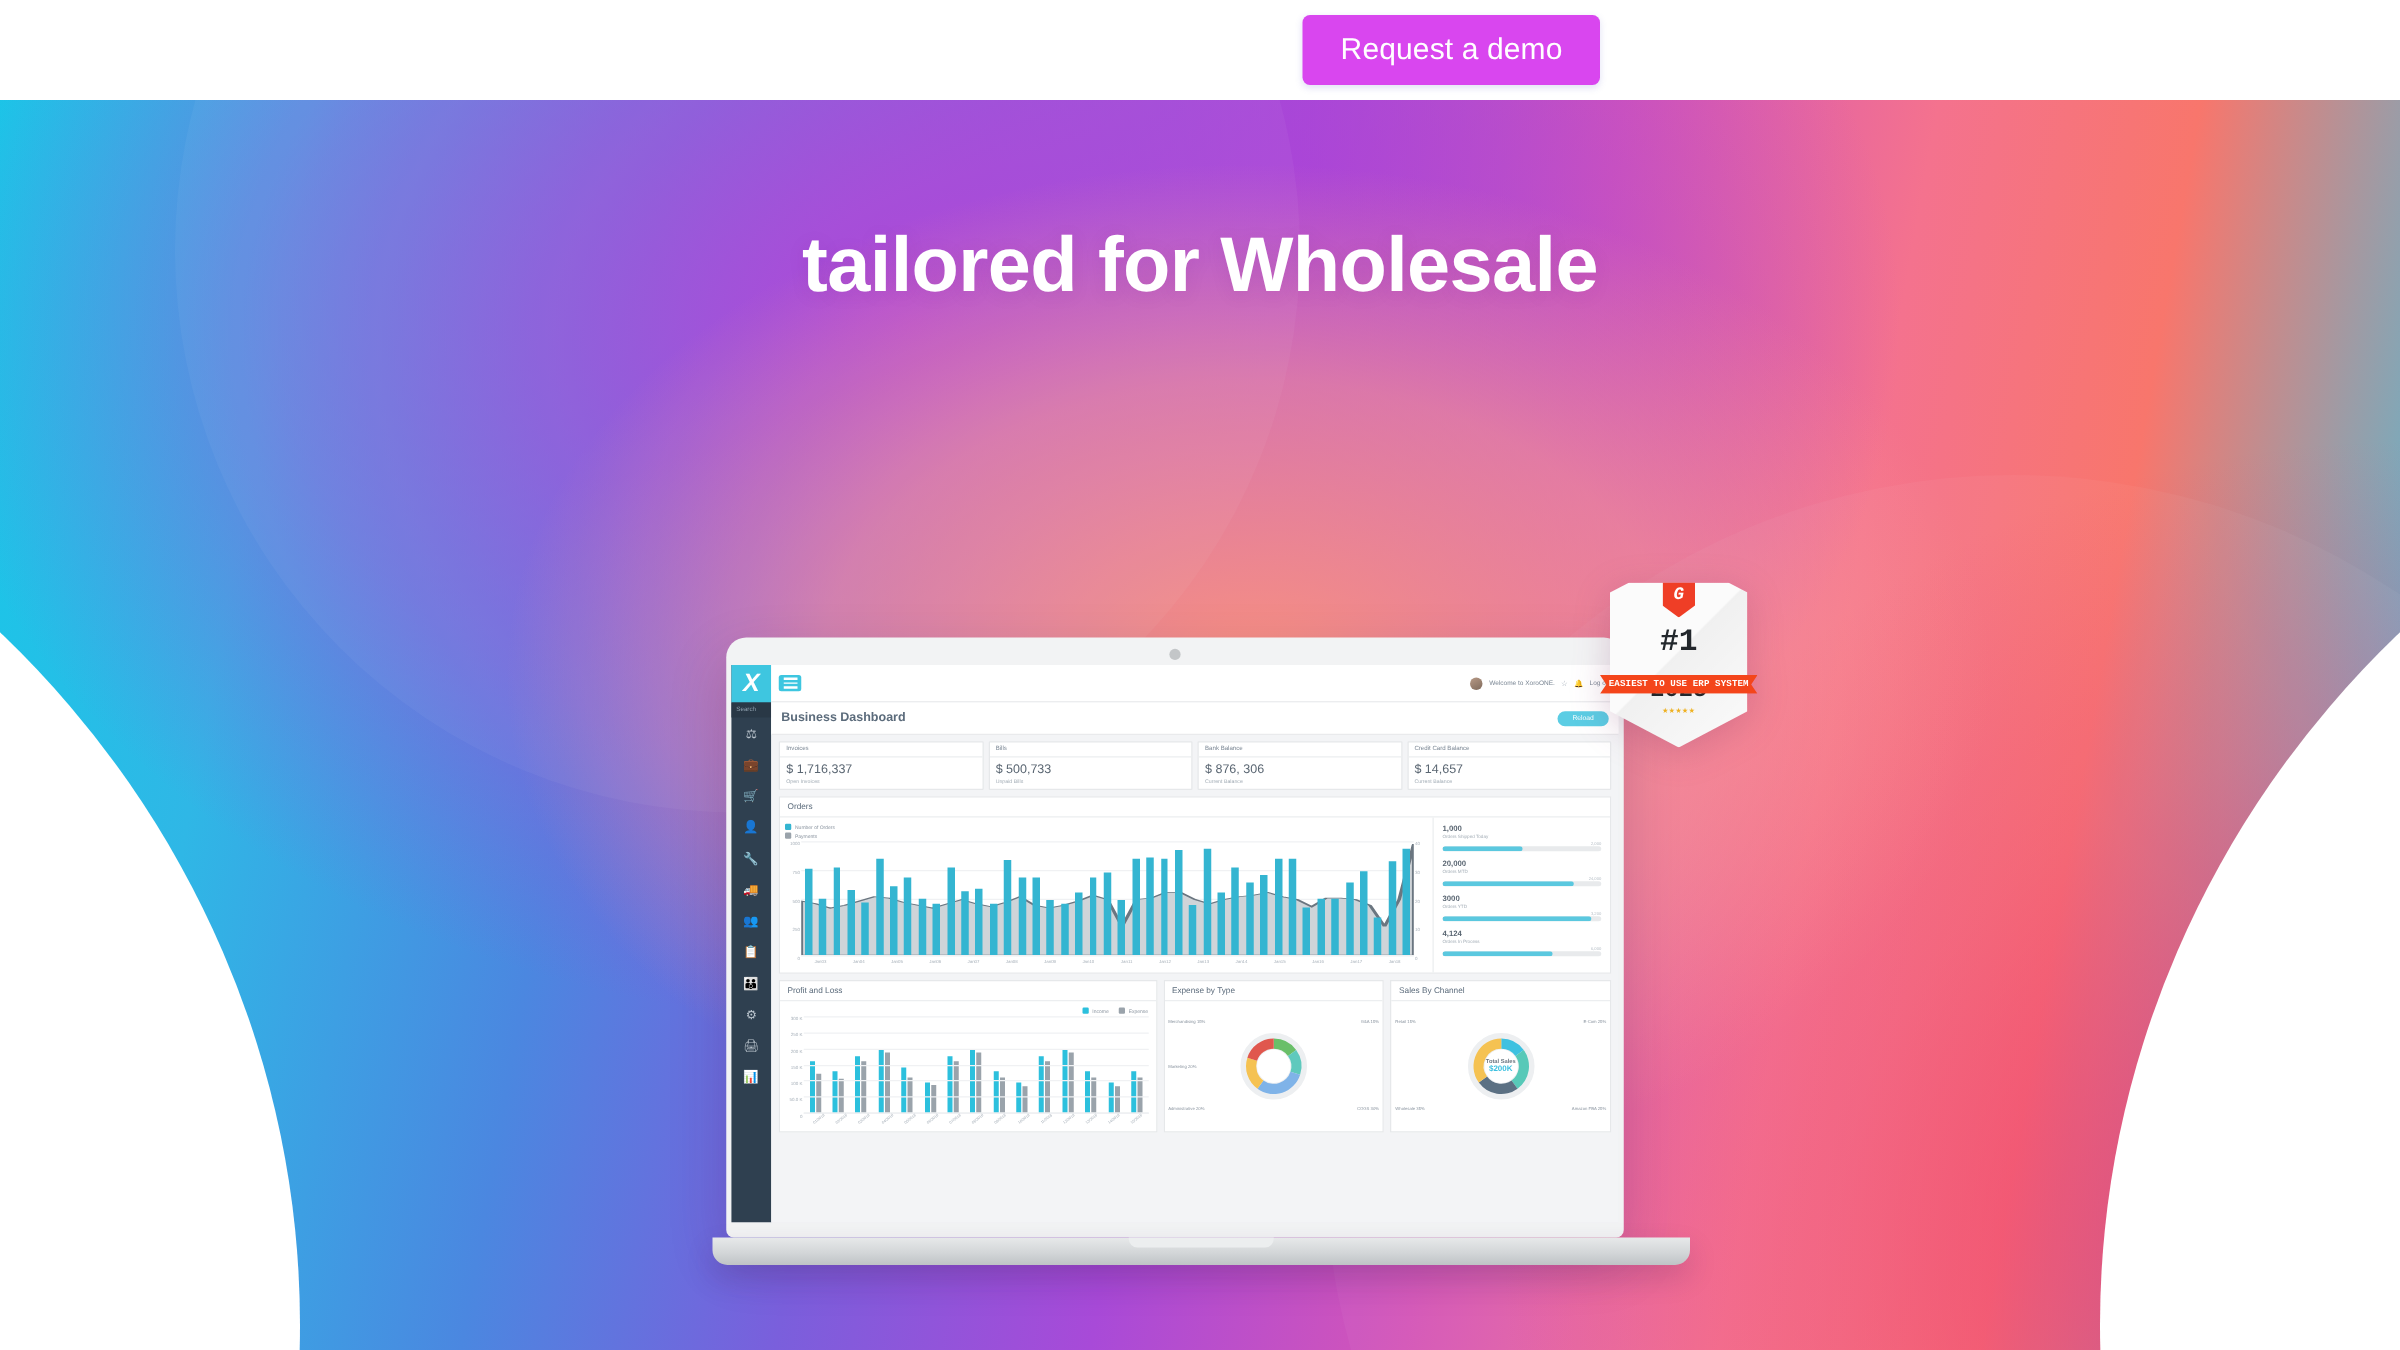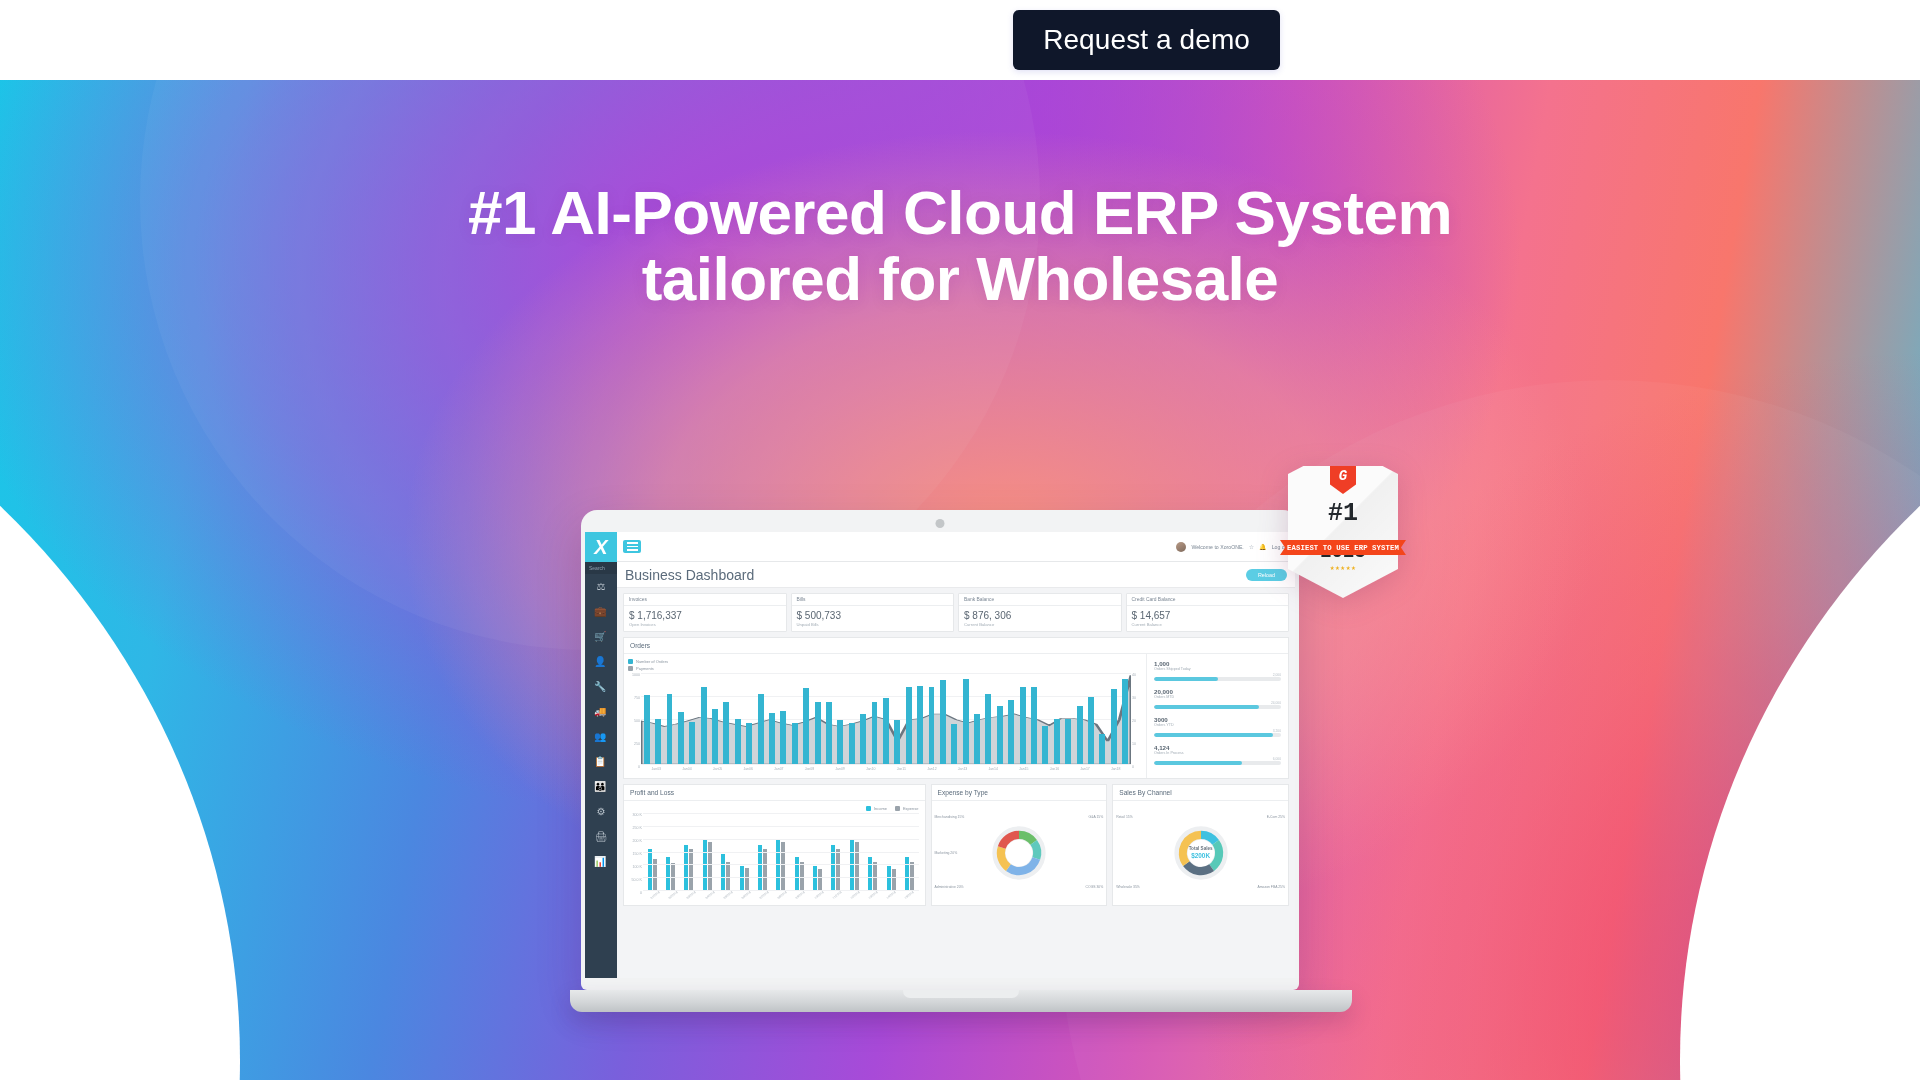--- a/index.html
+++ b/index.html
@@ -14,25 +14,25 @@
   #page { position: relative; width: 1920px; height: 1080px; background: #fff; overflow: hidden; }
 
   
   .topnav {
     position: absolute; top: 0; left: 0; width: 1920px; height: 80px;
     background: #ffffff; z-index: 40;
     display: flex; align-items: center; justify-content: flex-end;
   }
   .demo-btn {
     margin-right: 640px;
-    background: #0f172a;
+    background: #d946ef;
     color: #ffffff;
     border: none;
     border-radius: 6px;
-    font-size: 28px;
+    font-size: 24px;
     font-family: "Liberation Sans", sans-serif;
     padding: 14px 30px;
     cursor: pointer;
     letter-spacing: .1px;
     box-shadow: 0 2px 6px rgba(90,90,200,.18);
   }
 
   
   .hero-wrap {
     position: absolute; top: 80px; left: 0; width: 1920px; height: 1000px;
@@ -153,21 +153,21 @@
   .topbar-right { margin-left: auto; display: flex; align-items: center; gap: 5px; }
   .avatar { width: 10px; height: 10px; border-radius: 50%; background: linear-gradient(150deg,#b89a86,#7f6a5c); }
   .tb-text { font-size: 5.2px; color: #7b8794; white-space: nowrap; }
   .tb-ico { font-size: 6px; color: #9aa5b1; }
   .tb-ico.bell { color: #f0ad4e; }
 
   .page-head {
     height: 26px; background: #ffffff; border-bottom: 1px solid #e9eaec;
     display: flex; align-items: center; padding: 0 8px;
   }
-  .page-title { font-size: 14px; color: #5b6b7b; }
+  .page-title { font-size: 10px; color: #5b6b7b; font-weight: bold; }
   .reload-btn {
     margin-left: auto; background: #5bcde4; color: #ffffff;
     border: none; border-radius: 9px; font-size: 5.4px;
     padding: 3px 12px; cursor: pointer; font-family: "Liberation Sans", sans-serif;
   }
 
   .content { flex: 1; padding: 5px 6px 0 6px; overflow: hidden; }
 
   
   .kpi-row { display: flex; gap: 4px; margin-bottom: 5px; }
@@ -277,21 +277,20 @@
 
   <div class="hero-wrap">
     <div class="hero-grad"></div>
     <div class="hero-circle"></div>
     <div class="hero-circle-2"></div>
     <div class="wave-left"></div>
     <div class="wave-right"></div>
   </div>
 
   <div class="hero-title">
-    <div>#1 AI-Powered Cloud ERP System</div>
     <div>tailored for Wholesale</div>
   </div>
 
   <div class="laptop">
     <div class="laptop-body">
       <div class="laptop-cam"></div>
 
       <div class="screen">
 
         <div class="side">

